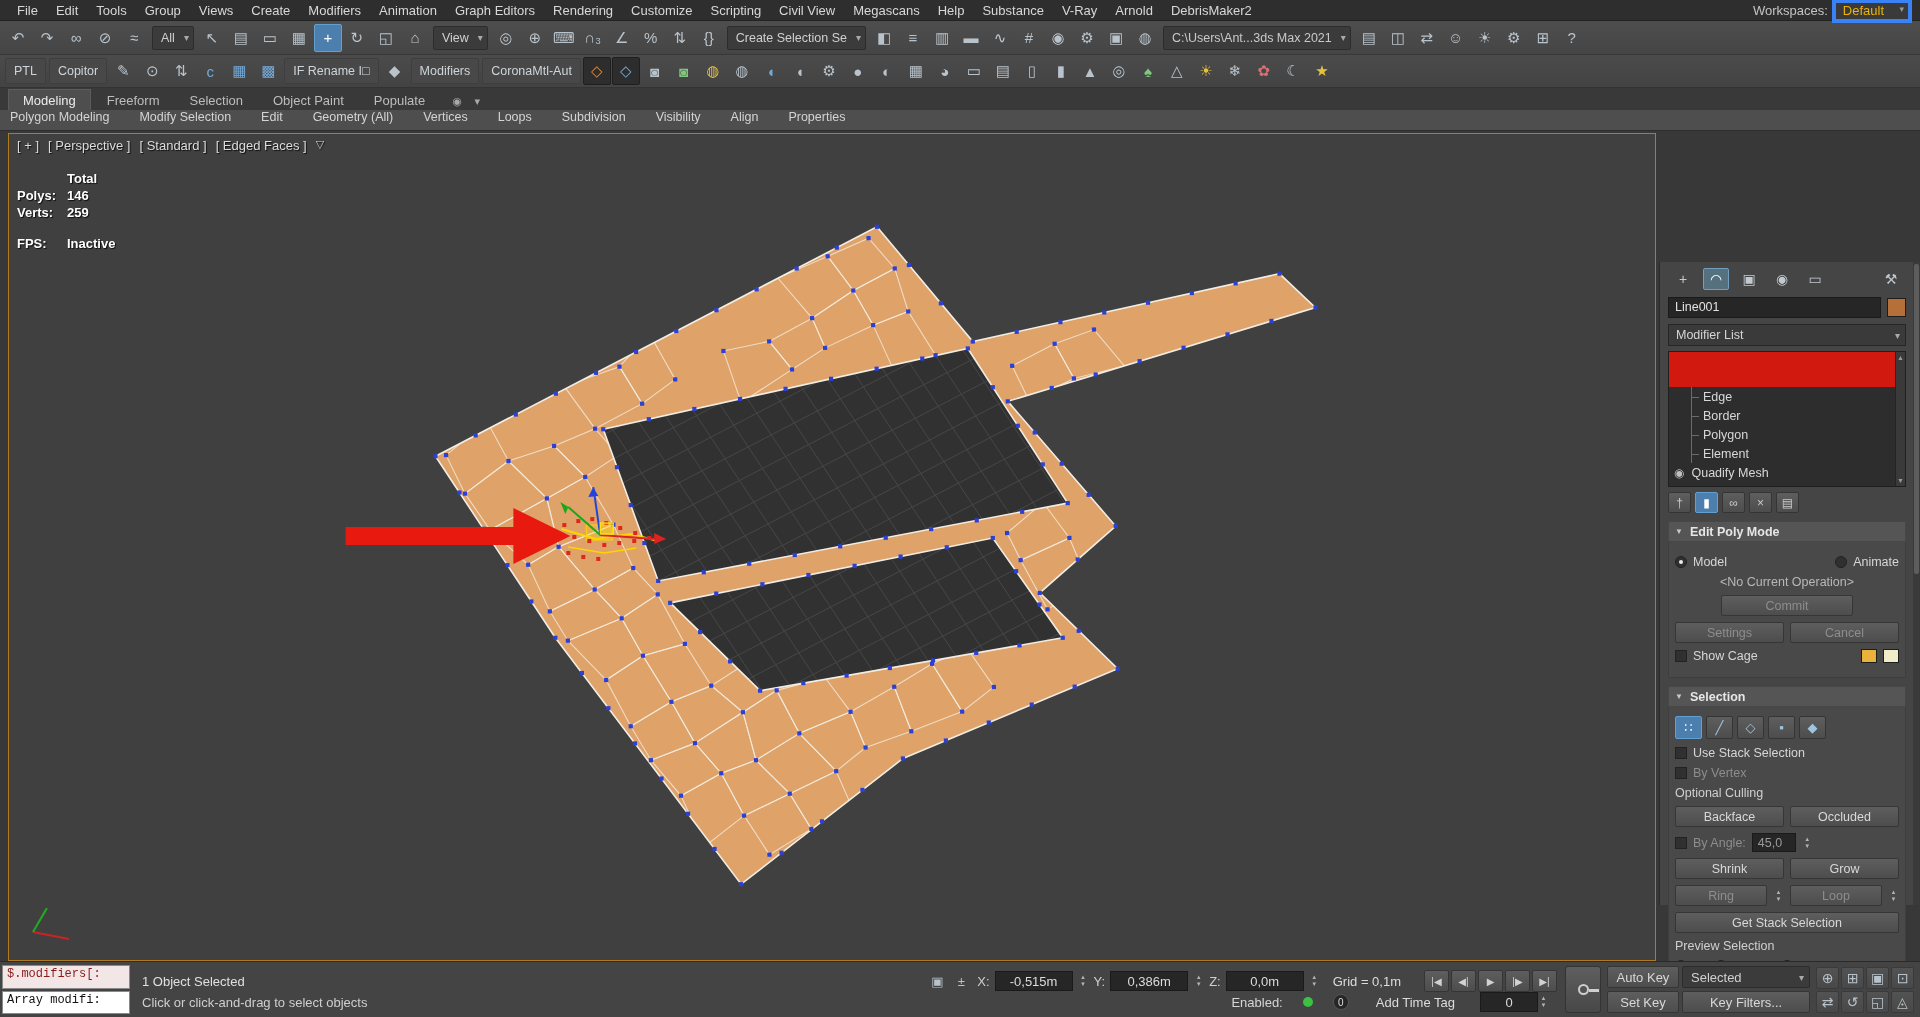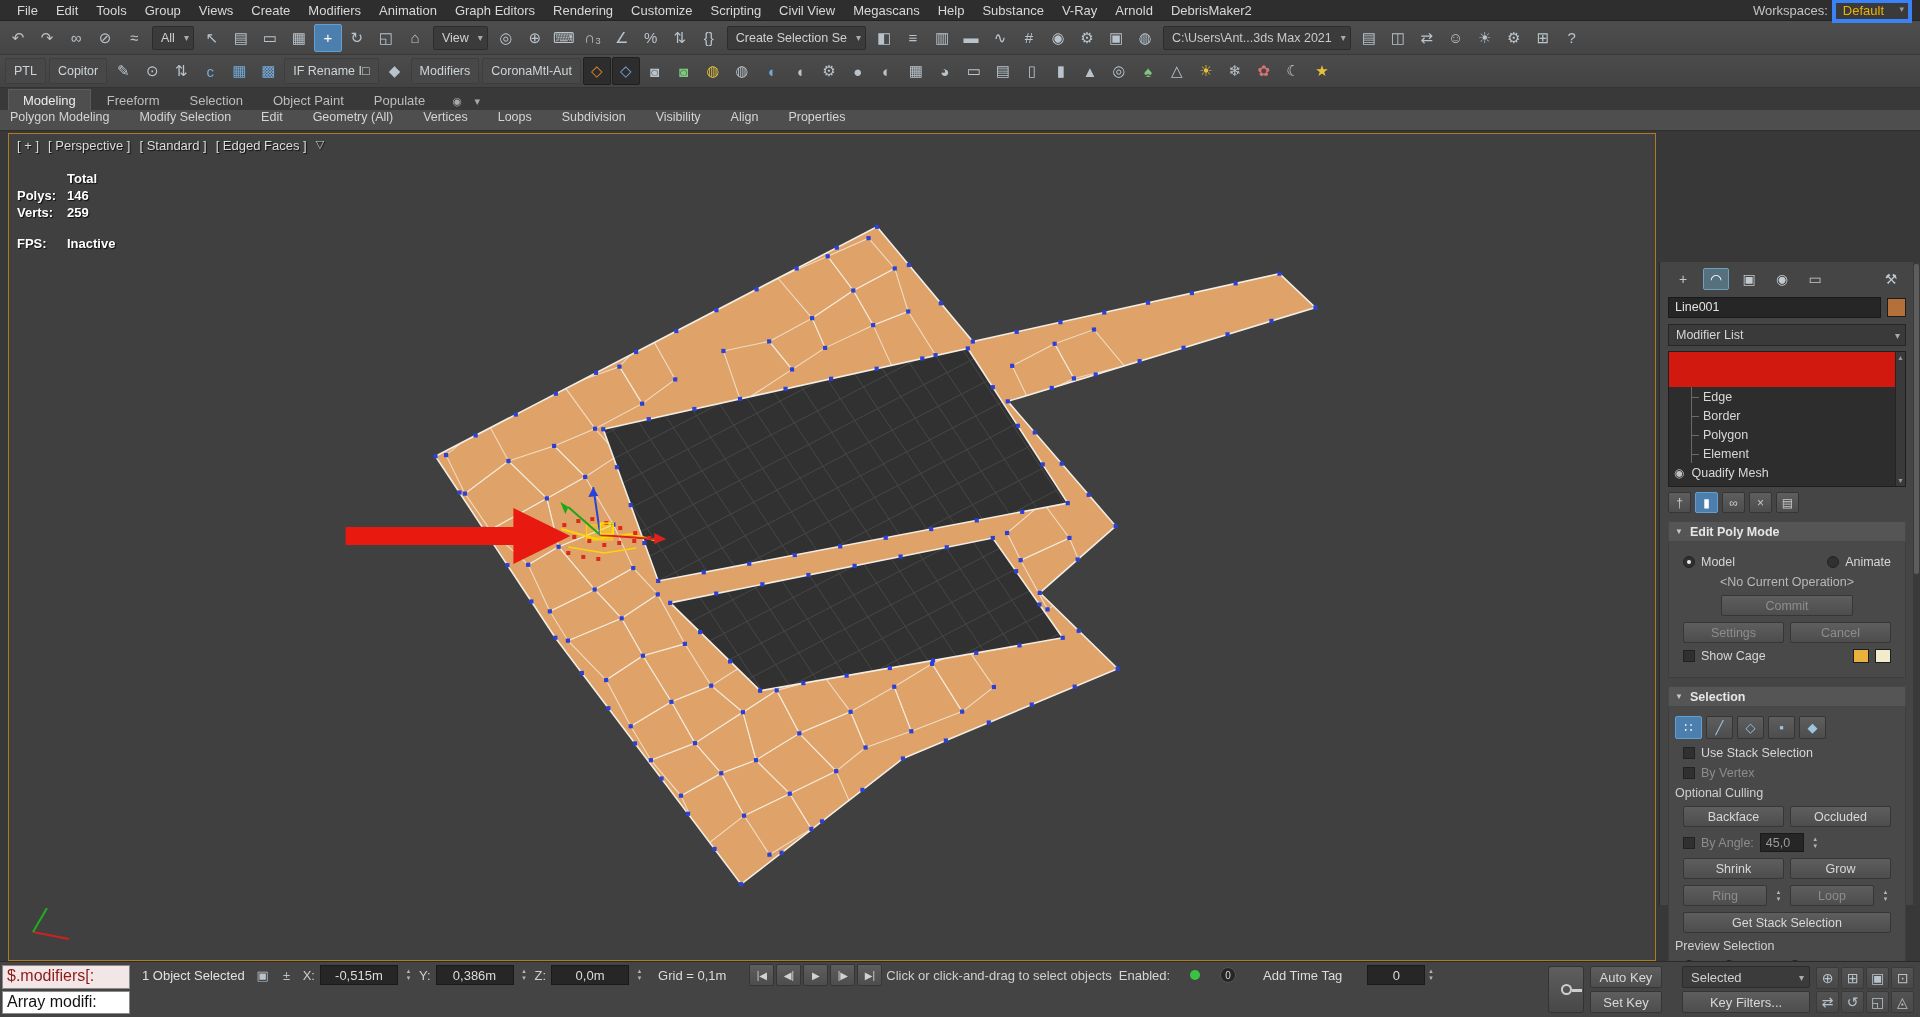--- a/index.html
+++ b/index.html
@@ -70,21 +70,21 @@
 .sscroll::before{content:"▲";font-size:7px;padding-top:2px}
 .sscroll::after{content:"▼";font-size:7px;padding-bottom:2px}
 .stackbtns{display:flex;gap:4px;margin-top:5px}
 .sbtn{width:23px;height:21px;background:linear-gradient(#5e5e5e,#4d4d4d);border:1px solid #353535;display:inline-flex;align-items:center;justify-content:center;font-size:12px;color:#c9c9c9;border-radius:2px}
 .sbtn.active{background:#4c7fae;color:#fff;border-color:#63a0d2}
 
 .rollout{margin-top:8px}
 .rhead{height:21px;background:#555;border:1px solid #474747;display:flex;align-items:center;padding:0 6px;font-weight:bold;color:#e6e6e6;font-size:12.5px}
 .rhead::before{content:"▼";font-size:8px;margin-right:7px;color:#c8c8c8}
 .rbody{background:#494949;border:1px solid #3e3e3e;border-top:none;padding:7px 6px 8px}
-.row{display:flex;align-items:center;gap:6px;margin:6px 8px}
+.row{display:flex;align-items:center;gap:6px;margin:6px 0}
 .row.center{justify-content:center}
 .row.spread{justify-content:space-between}
 .grp{display:flex;align-items:center;gap:6px}
 .flexsp{flex:1}
 .btn{height:21px;background:linear-gradient(#5e5e5e,#4d4d4d);border:1px solid #363636;border-radius:2px;color:#d8d8d8;display:inline-flex;align-items:center;justify-content:center;font-size:12.5px;padding:0 6px;white-space:nowrap}
 .btn.dis{color:#8d8d8d}
 .btn.half{flex:1}
 .radio{width:12px;height:12px;min-width:12px;border-radius:50%;border:1px solid #222;background:#303030;position:relative;display:inline-block}
 .radio.sel::after{content:"";position:absolute;left:3px;top:3px;width:4px;height:4px;border-radius:50%;background:#ececec}
 .cb{width:12px;height:12px;min-width:12px;border:1px solid #222;background:#303030;display:inline-block}
@@ -98,45 +98,45 @@
 .spin{width:11px;height:17px;display:inline-flex;flex-direction:column;align-items:center;justify-content:center;color:#b4b4b4}
 .spin::before{content:"▲";font-size:6px;line-height:7px}
 .spin::after{content:"▼";font-size:6px;line-height:7px}
 .valbox{background:#262626;border:1px solid #1a1a1a;height:19px;padding:0 5px;display:inline-flex;align-items:center;color:#9a9a9a;min-width:44px}
 .rightal{text-align:right;margin-top:5px;color:#dcdcdc}
 .glabel{margin:4px 0 2px;color:#cfcfcf}
 
 
 .statusbar{position:absolute;left:0;right:0;bottom:0;height:56px;background:#444;border-top:1px solid #2a2a2a;display:flex;align-items:stretch}
 .listener{width:132px;display:flex;flex-direction:column;gap:2px;padding:3px 2px}
-.lbox{flex:1;font-family:Liberation Sans, sans-serif;font-size:16px;padding:1px 4px;border:1px solid #8a8a8a;white-space:nowrap;overflow:hidden}
+.lbox{flex:1;font-family:Liberation Mono, monospace;font-size:12px;padding:1px 4px;border:1px solid #8a8a8a;white-space:nowrap;overflow:hidden}
 .lpink{background:#f3e6e6;color:#8c1a1a}
 .lwhite{background:#fff;color:#111}
-.scenter{flex:1;display:flex;flex-direction:row;padding:0 6px}
+.scenter{flex:1;display:flex;flex-direction:column;padding:8px 6px}
 .sbrow{height:26px;display:flex;align-items:center;gap:7px}
 .stext{color:#e0e0e0;padding-left:4px;white-space:nowrap}
 .hint{color:#cfcfcf}
 .sic{width:22px;height:20px;display:inline-flex;align-items:center;justify-content:center;color:#b9c3cb;font-size:13px;border-radius:2px}
 .clabel{color:#cfcfcf}
 .cfield{background:#262626;border:1px solid #1a1a1a;height:20px;min-width:78px;display:inline-flex;align-items:center;justify-content:center;color:#dcdcdc;padding:0 4px}
 .tf{min-width:58px}
 .gridtext{color:#dcdcdc;margin-left:8px;white-space:nowrap}
 .coordgrp{margin-left:auto;display:flex;align-items:center;gap:5px}
 .pbgrp{display:flex;gap:2px;margin-left:16px}
 .pbtn{width:25px;height:22px;background:linear-gradient(#5e5e5e,#4d4d4d);border:1px solid #353535;border-radius:2px;display:inline-flex;align-items:center;justify-content:center;font-size:10px;color:#d2d2d2}
 .enbgrp{margin-left:auto;display:flex;align-items:center;gap:20px}
 .gdot{width:10px;height:10px;border-radius:50%;background:#3ac242;display:inline-block}
 .badge{width:16px;height:16px;border-radius:50%;background:#262626;color:#ddd;display:inline-flex;align-items:center;justify-content:center;font-size:10px;border:1px solid #555}
 .att{margin-left:20px;color:#dcdcdc;white-space:nowrap}
 .timewrap{display:flex;align-items:center;margin-left:18px;margin-right:8px}
 .bigkey{width:36px;margin:4px 2px;background:linear-gradient(#5e5e5e,#484848);border:1px solid #333;border-radius:3px;display:flex;align-items:center;justify-content:center}
 .keyicon{width:11px;height:11px;border:2px solid #cfcfcf;border-radius:50%;position:relative;display:inline-block}
 .keyicon::after{content:"";position:absolute;left:9px;top:3px;width:10px;height:3px;background:#cfcfcf}
 .keycol{display:flex;flex-direction:column;gap:3px;padding:3px 4px;justify-content:center}
-.krow{display:flex;gap:20px}
+.krow{display:flex;gap:3px}
 .akbtn{height:22px;min-width:72px;background:linear-gradient(#5e5e5e,#4d4d4d);border:1px solid #353535;border-radius:2px;display:inline-flex;align-items:center;justify-content:center;color:#d8d8d8;padding:0 8px;white-space:nowrap}
 .seldrop{height:22px;min-width:128px;background:#3b3b3b;border:1px solid #2c2c2c;border-radius:2px;display:inline-flex;align-items:center;padding:0 18px 0 8px;position:relative;color:#d0d0d0}
 .seldrop::after{content:"▾";position:absolute;right:5px;font-size:10px;color:#aaa}
 .navcol{display:flex;flex-direction:column;justify-content:center;gap:2px;padding:2px 6px 2px 2px}
 .nrow{display:flex;gap:2px}
 .nic{width:23px;height:22px;display:inline-flex;align-items:center;justify-content:center;color:#b9c3cb;font-size:14px;background:linear-gradient(#535353,#484848);border:1px solid #3a3a3a;border-radius:2px}
 </style>
 </head>
 <body>
 

